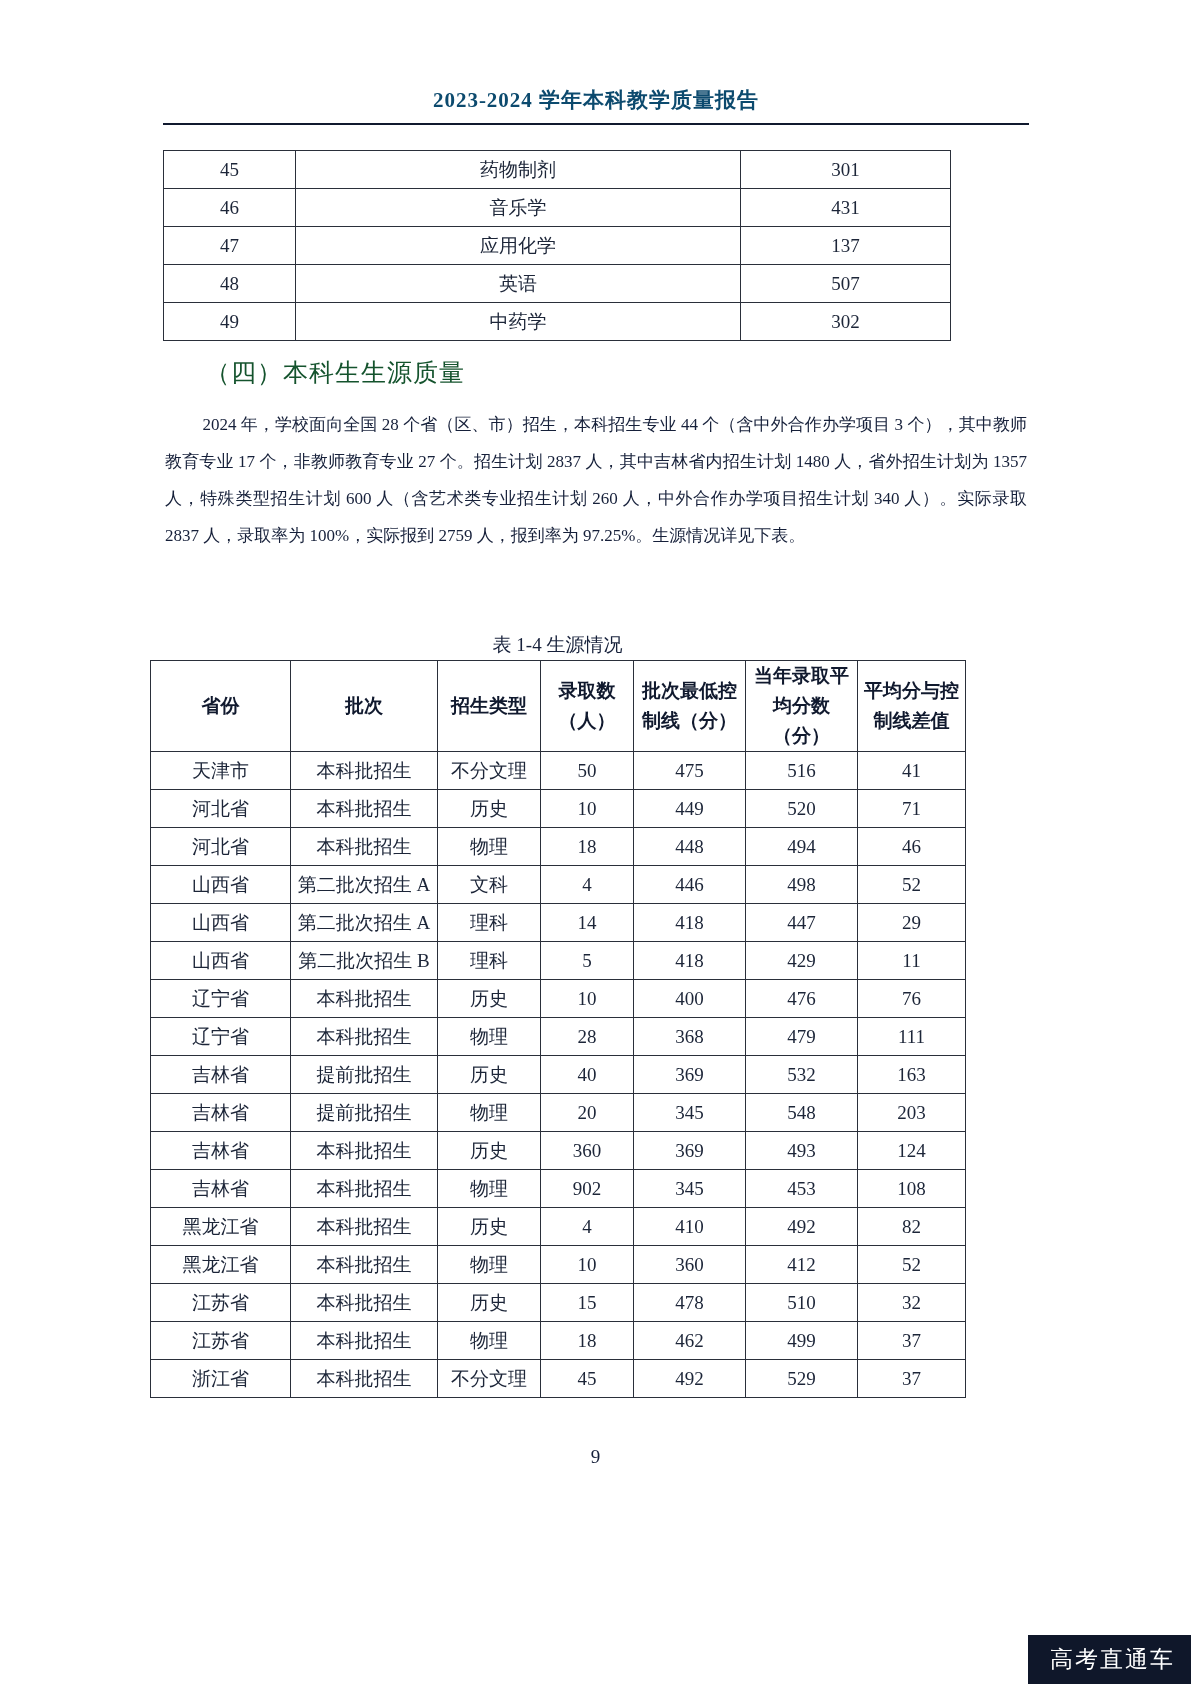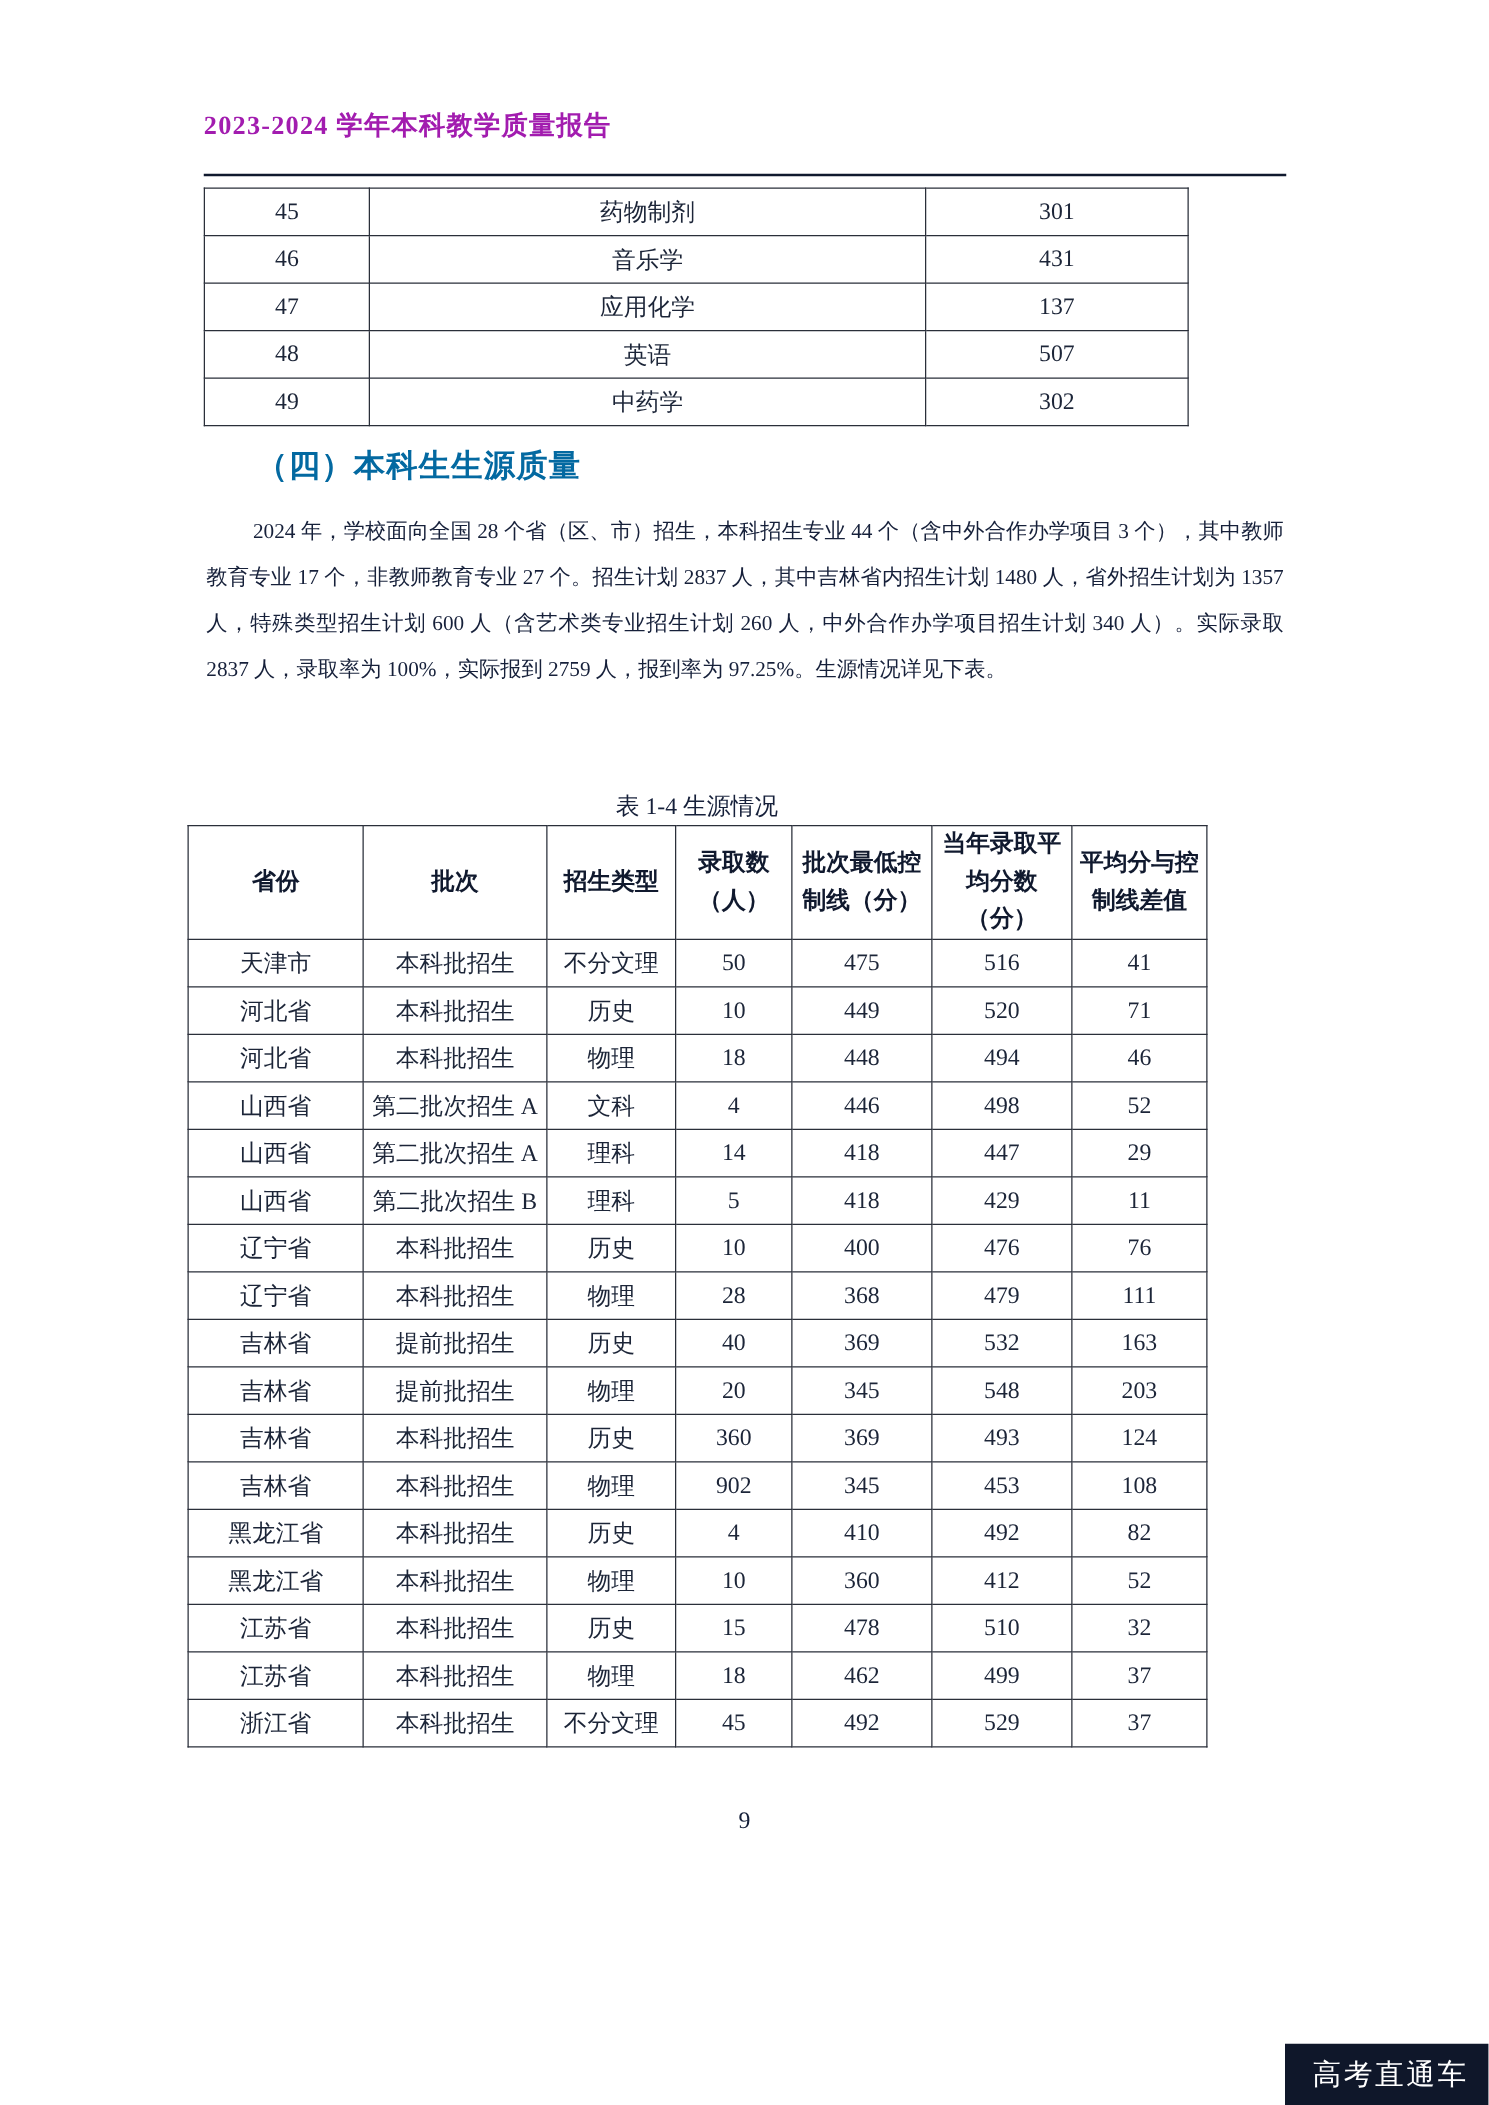--- a/index.html
+++ b/index.html
@@ -8,37 +8,37 @@
     position:relative;
     width:1191px; height:1684px;
     margin:0 auto;
     background:#ffffff;
     font-family:"Liberation Serif","DejaVu Serif",serif;
     color:#1c2538;
     overflow:hidden;
   }
   .doc-header {
     position:absolute; top:86px; left:163px; width:866px;
-    font-size:21px; font-weight:bold;
-    letter-spacing:1px; color:#a21caf;
-    padding-bottom:25px;
+    text-align:center; font-size:21px; font-weight:bold;
+    letter-spacing:1px; color:#0c4a6e;
+    padding-bottom:9px;
     border-bottom:2.5px solid #10192e;
   }
   table { border-collapse:collapse; table-layout:fixed; }
   td, th { border:1px solid #2a2f3a; text-align:center; vertical-align:middle; }
 
   .majors-table {
     position:absolute; top:150px; left:163px; width:787px;
     font-size:19px;
   }
   .majors-table td { height:38px; padding:0 6px; }
 
   .section-heading {
     position:absolute; top:356px; left:205px;
-    font-size:25px; font-weight:bold; color:#0369a1;
+    font-size:25px; font-weight:normal; color:#14532d;
     letter-spacing:1px;
   }
   .body-paragraph {
     position:absolute; top:406px; left:165px; width:862px;
     font-size:17px; line-height:37px;
     text-align:justify; text-indent:2.2em;
     color:#16203a;
   }
   .table-caption {
     position:absolute; top:632px; left:150px; width:815px;

